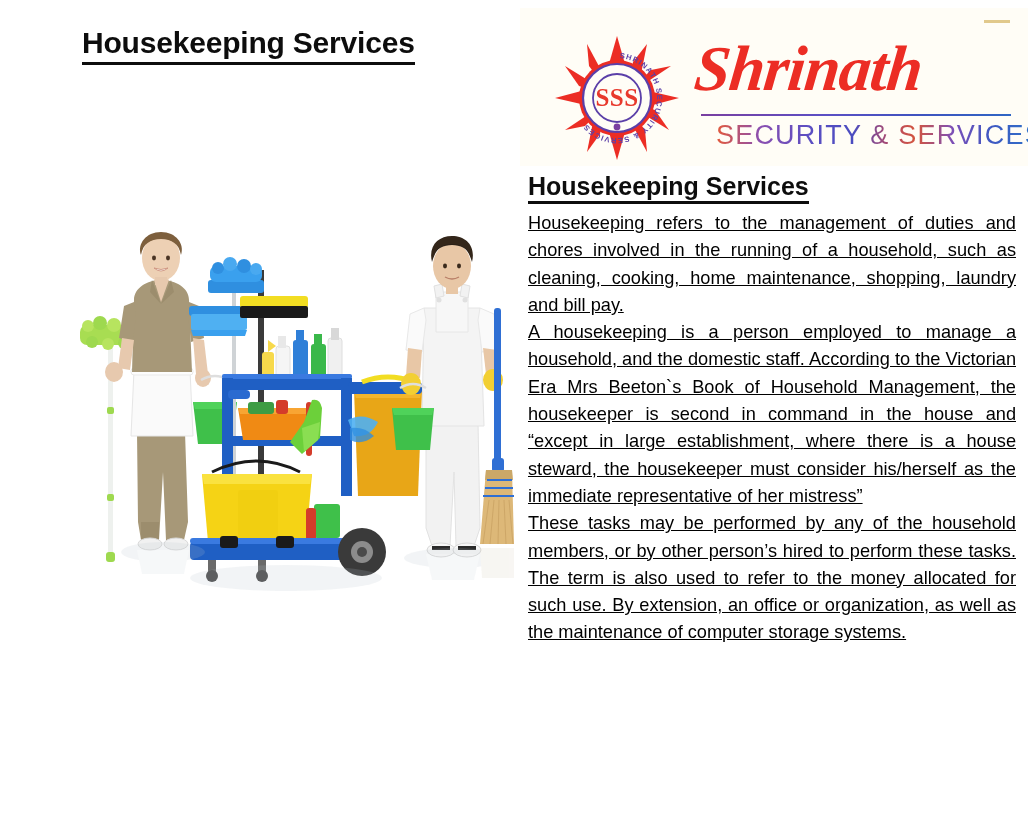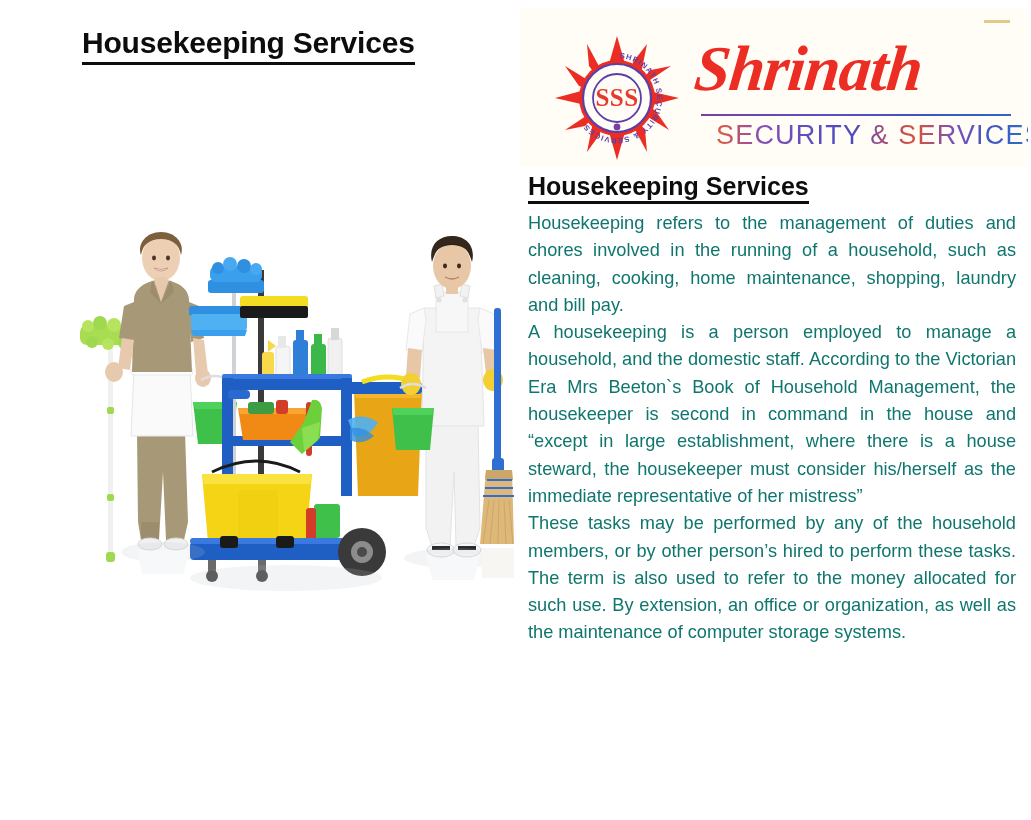--- a/index.html
+++ b/index.html
@@ -151,22 +151,23 @@
     padding-bottom: 1px;
     margin-bottom: 6px;
     line-height: 1.12;
   }
   .article p {
     margin: 0;
     font-size: 18.2px;
     line-height: 27.3px;
     text-align: justify;
     text-justify: inter-word;
-    color: #0f766e;
+    color: #000000;
     width: 488px;
+    text-decoration: underline;
   }
   .article p:last-child { text-align: justify; }
 </style>
 </head>
 <body>
 
 <div class="left-col">
 
   <div class="page-title">Housekeeping Services</div>
 

